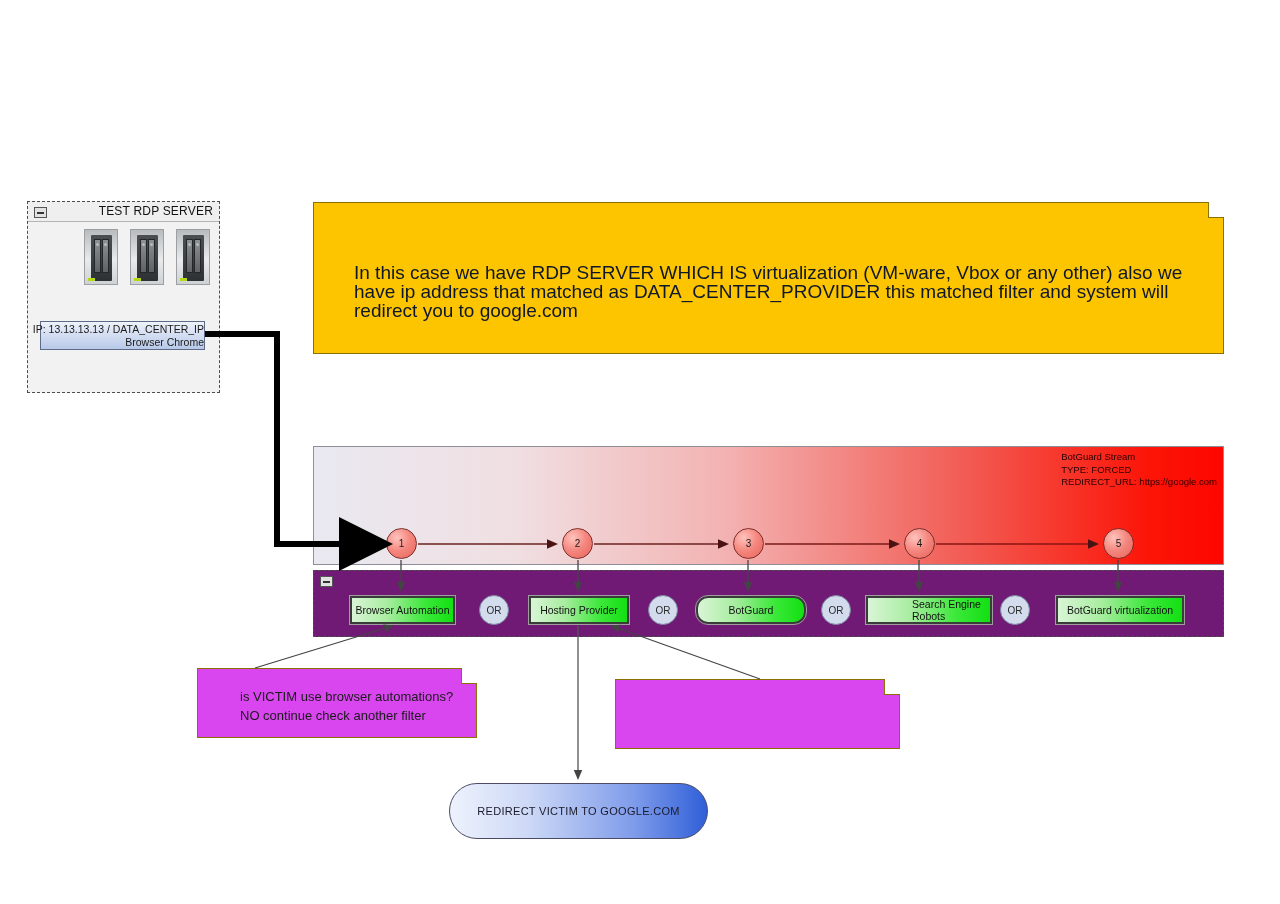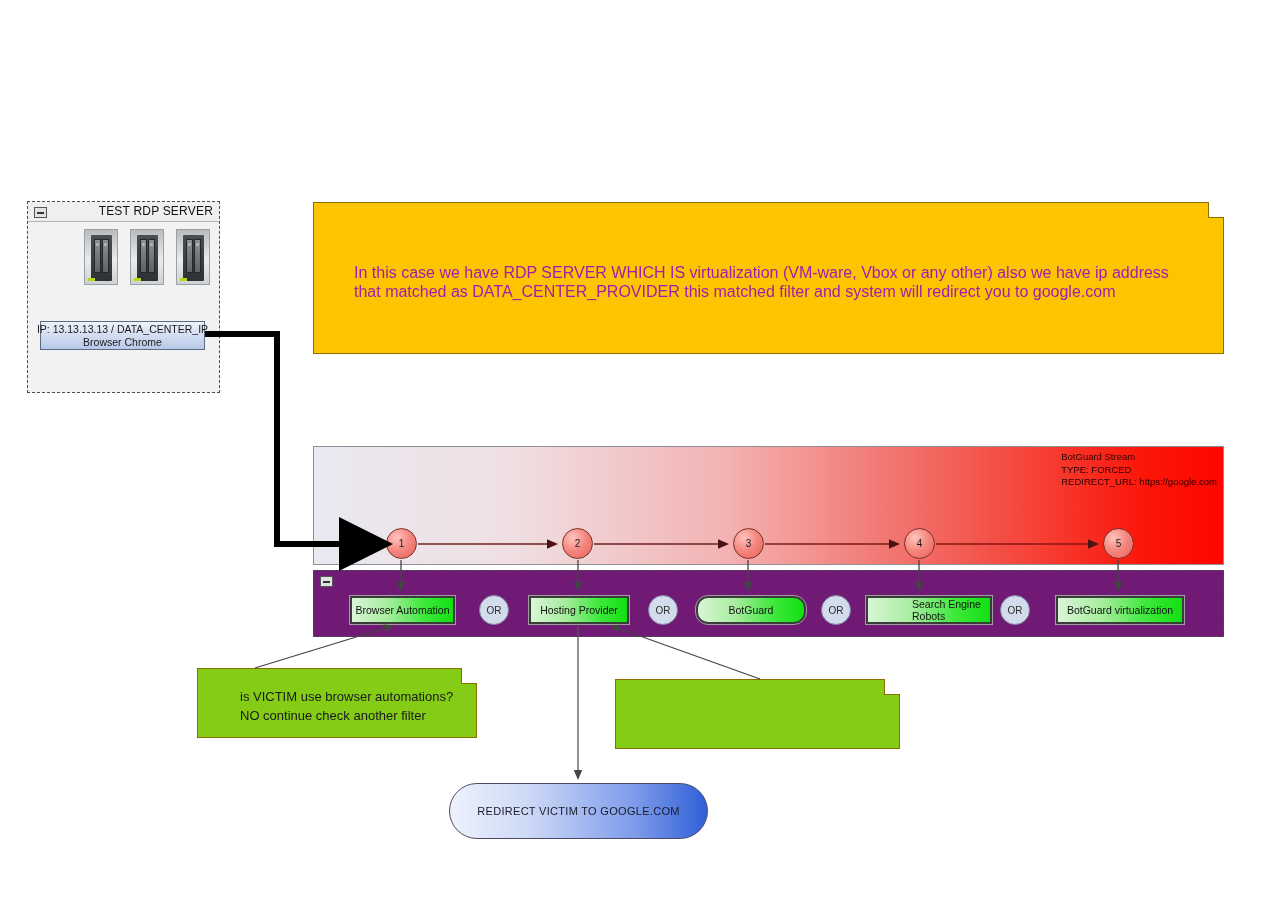--- a/index.html
+++ b/index.html
@@ -29,32 +29,32 @@
   .server-ico .bay{position:absolute;top:4px;width:7px;height:34px;
       background:linear-gradient(180deg,#8d9194 0%,#5e6265 100%);border:1px solid #24272a;box-sizing:border-box;}
   .server-ico .bay.l{left:3px;} .server-ico .bay.r{left:11px;}
   .server-ico .bay::after{content:"";position:absolute;left:1px;top:3px;width:3px;height:3px;
       border-radius:50%;background:#b9bdc0;}
   .server-ico .led{position:absolute;left:3px;bottom:3px;width:7px;height:3px;background:#b5d914;}
 
   #ip-box{position:absolute;left:12px;top:119px;width:165px;height:29px;
       background:linear-gradient(180deg,#eef2fb 0%,#b7c8e8 100%);
       border:1px solid #5d6b86;box-sizing:border-box;
-      display:flex;flex-direction:column;align-items:center;justify-content:center;}
+      display:flex;flex-direction:column;align-items:flex-end;justify-content:center;}
   #ip-line1{font-size:10.5px;line-height:13px;white-space:nowrap;}
   #ip-line2{font-size:10.5px;line-height:13px;}
 
   
   #note-top{left:313px;top:202px;width:911px;height:152px;
       background:#fdc500;border:1px solid #8a7000;box-sizing:border-box;}
   .fold{position:absolute;right:-1px;top:-1px;width:16px;height:16px;
       background:#ffffff;border-left:1px solid #8a7000;border-bottom:1px solid #8a7000;
       box-sizing:border-box;}
   #note-top-text{position:absolute;left:40px;top:60px;width:840px;
-      font-size:16px;line-height:19px;color:#a21caf;}
+      font-size:19px;line-height:19px;color:#0f172a;}
 
   
   #stream{left:313px;top:446px;width:911px;height:119px;
       background:linear-gradient(90deg,#e9e9f1 0%,#f0dfe2 22%,#f3b3b3 45%,#f25a52 72%,#fc1407 92%,#fd0600 100%);
       border:1px solid #8e8e96;box-sizing:border-box;}
   #stream-meta{position:absolute;right:6px;top:4px;text-align:left;
       font-size:9.5px;line-height:12.5px;color:#2a0202;}
 
   .node{position:absolute;width:31px;height:31px;border-radius:50%;
       background:radial-gradient(circle at 34% 30%,#ffc3bd 0%,#f4867e 48%,#e8635a 100%);
@@ -72,21 +72,21 @@
       background:linear-gradient(90deg,#d9f5d6 0%,#a8eda0 35%,#3ce83a 72%,#12e012 100%);
       display:flex;align-items:center;justify-content:center;
       font-size:10.5px;color:#121212;}
 
   .or-node{position:absolute;top:24px;width:30px;height:30px;border-radius:50%;
       background:#d3dcec;border:1px solid #7b86a0;box-sizing:border-box;
       display:flex;align-items:center;justify-content:center;
       font-size:10px;color:#2b2b2b;}
 
   
-  .note-sm{position:absolute;background:#84cc16;border:1px solid #8a7000;box-sizing:border-box;}
+  .note-sm{position:absolute;background:#d946ef;border:1px solid #8a7000;box-sizing:border-box;}
   #note-left{left:197px;top:668px;width:280px;height:70px;}
   #note-left-text{position:absolute;left:42px;top:18px;font-size:13px;line-height:19px;}
   #note-right{left:615px;top:679px;width:285px;height:70px;}
   #note-right-text{position:absolute;left:28px;top:9px;font-size:13px;line-height:19px;}
 
   
   #redirect{left:449px;top:783px;width:259px;height:56px;border-radius:28px;
       background:linear-gradient(90deg,#eef2fd 0%,#cdd9f6 30%,#7e9bea 72%,#2f5fd8 100%);
       border:1px solid #4b4b66;box-sizing:border-box;
       display:flex;align-items:center;justify-content:center;

